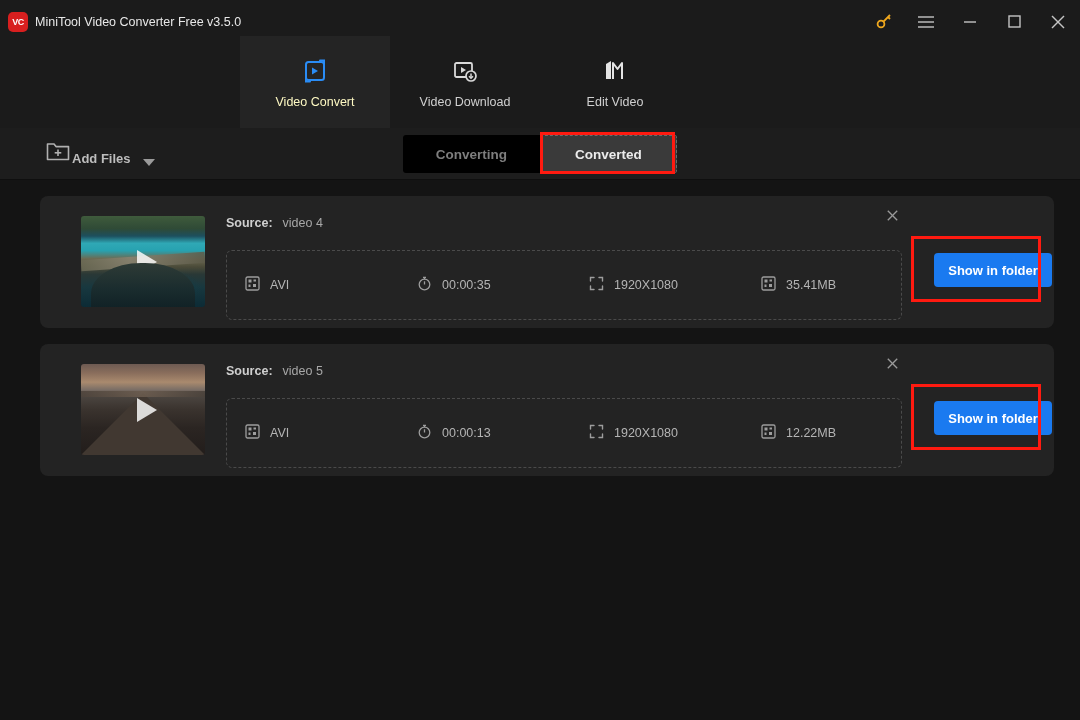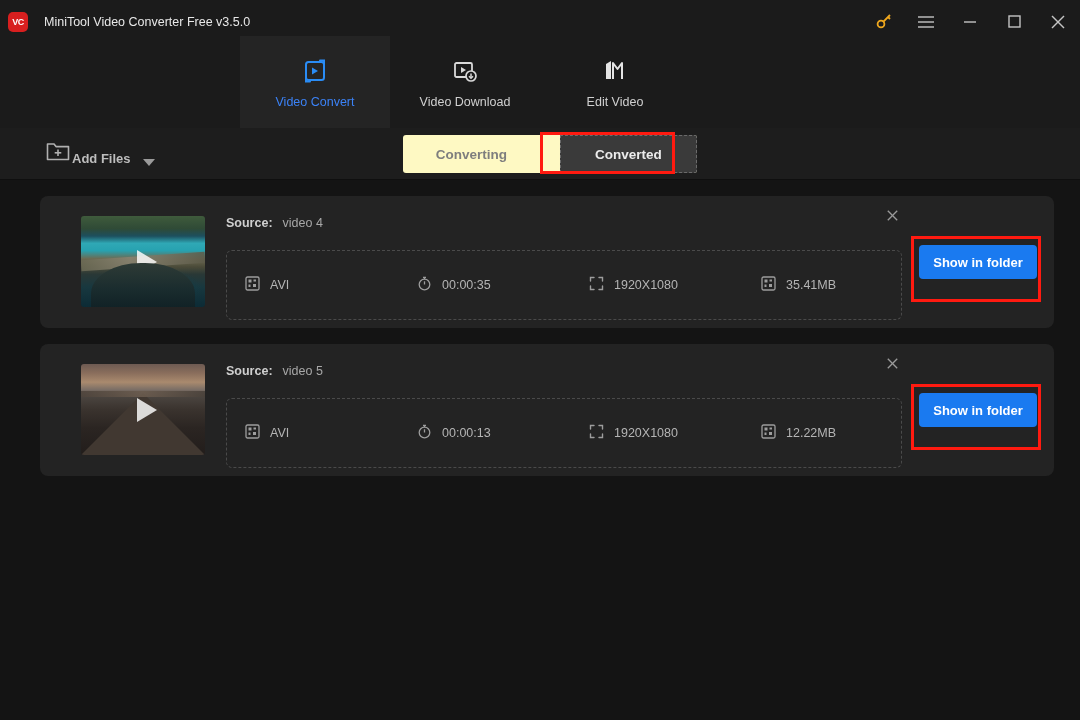--- a/index.html
+++ b/index.html
@@ -26,21 +26,21 @@
   .app-logo {
     width: 20px; height: 20px;
     border-radius: 5px;
     background: #d81f1f;
     display: flex; align-items: center; justify-content: center;
     font-size: 9px; font-weight: bold; color: #ffffff;
     letter-spacing: -0.5px;
     flex: none;
   }
   .app-title {
-    margin-left: 16px;
+    margin-left: 7px;
     font-size: 12.5px;
     color: #e8e8e8;
     white-space: nowrap;
   }
   .titlebar-spacer { flex: 1; }
   .win-btn {
     width: 44px; height: 36px;
     display: flex; align-items: center; justify-content: center;
     color: #b9b9b9;
   }
@@ -60,21 +60,21 @@
     width: 150px;
     display: flex;
     flex-direction: column;
     align-items: center;
     justify-content: center;
     gap: 9px;
     color: #d0d0d0;
   }
   .nav-tab.active {
     background: #242424;
-    color: #3b82f6;
+    color: #fef9c3;
   }
   .nav-tab .nav-icon { height: 30px; display: flex; align-items: center; justify-content: center; }
   .nav-tab .nav-label { font-size: 12.5px; }
 
   
   .toolbar {
     height: 52px;
     background: #1d1d1d;
     display: flex;
     align-items: center;
@@ -94,24 +94,23 @@
     border-right: 6px solid transparent;
     border-top: 7px solid #9a9a9a;
     margin-left: 10px;
   }
   .seg-tabs {
     position: absolute;
     left: 403px;
     top: 7px;
     display: flex;
     height: 38px;
-    background: #fef9c3;
+    background: #000000;
     border-radius: 3px;
     overflow: hidden;
-    gap: 20px;
   }
   .seg-tab {
     width: 137px;
     display: flex; align-items: center; justify-content: center;
     font-size: 13.5px;
     font-weight: bold;
     color: #7e7e7e;
   }
   .seg-tab.active {
     background: #3a3a3a;
@@ -237,21 +236,22 @@
     width: 22px; height: 22px;
     display: flex; align-items: center; justify-content: center;
     color: #9a9a9a;
   }
 
   .action-zone {
     width: 148px;
     flex: none;
     display: flex;
     align-items: center;
-    height: 132px;
+    justify-content: center;
+    height: 148px;
     position: relative;
   }
   .show-btn {
     background: #1a7af0;
     color: #ffffff;
     font-size: 13px;
     font-weight: bold;
     border: none;
     border-radius: 4px;
     width: 118px;

